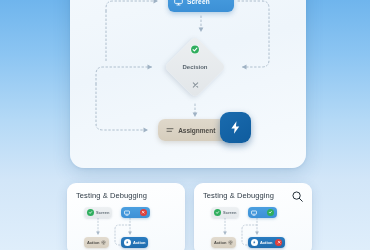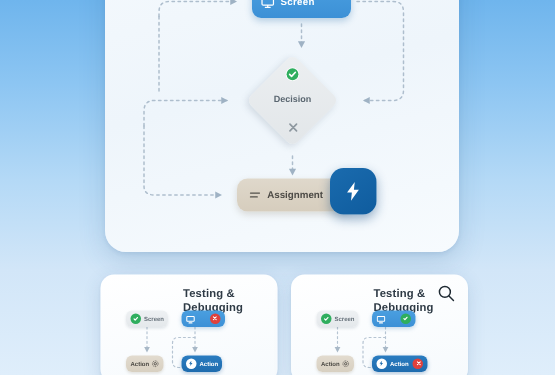--- a/index.html
+++ b/index.html
@@ -106,23 +106,22 @@
   }
   .mini-card {
     width: 118px; height: 72px;
     background: linear-gradient(170deg, #ffffff 0%, #f6fafd 100%);
     border-radius: 9px;
     box-shadow: 0 4px 12px rgba(45,95,145,.16), 0 1px 2px rgba(45,95,145,.08);
     padding: 8px 9px 0 9px;
     position: relative; overflow: hidden;
   }
   .mini-card .card-title {
-    font-size: 7.5px; color: #2e3a45; font-weight: 700;
+    font-size: 7.5px; color: #2e3a45; font-weight: 400;
     letter-spacing: .1px;
-    margin-left: 46px;
   }
   .search-icon-wrap {
     position: absolute; right: 8px; top: 6px;
     width: 13px; height: 13px;
   }
   .mini-flow { position: absolute; left: 0; top: 22px; width: 118px; height: 50px; }
   .mini-svg { position: absolute; left: 0; top: 0; }
 
   .chip {
     position: absolute;

